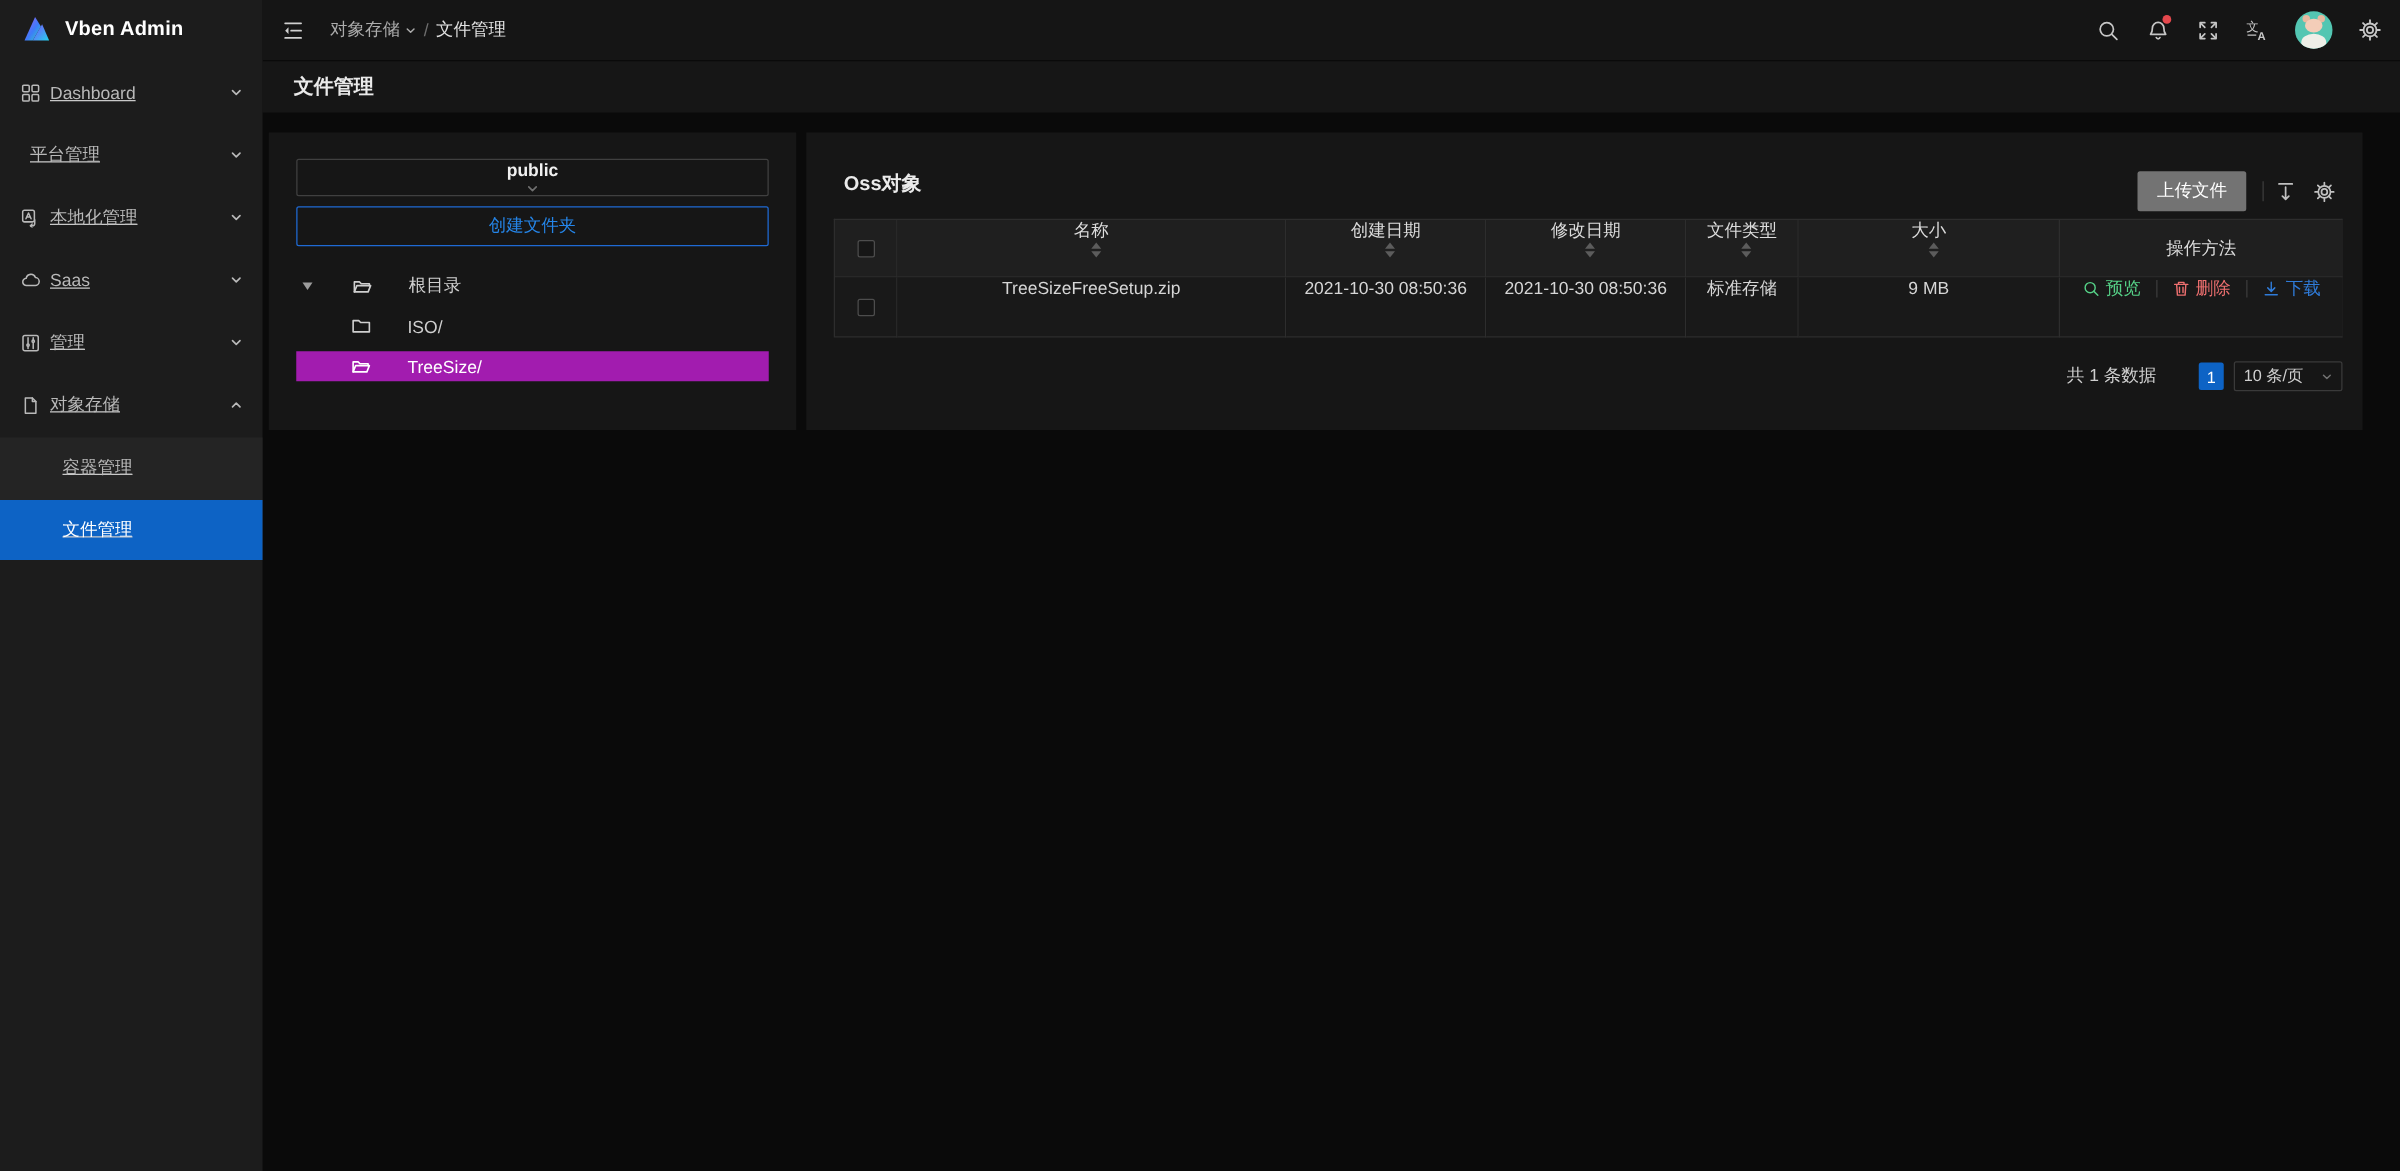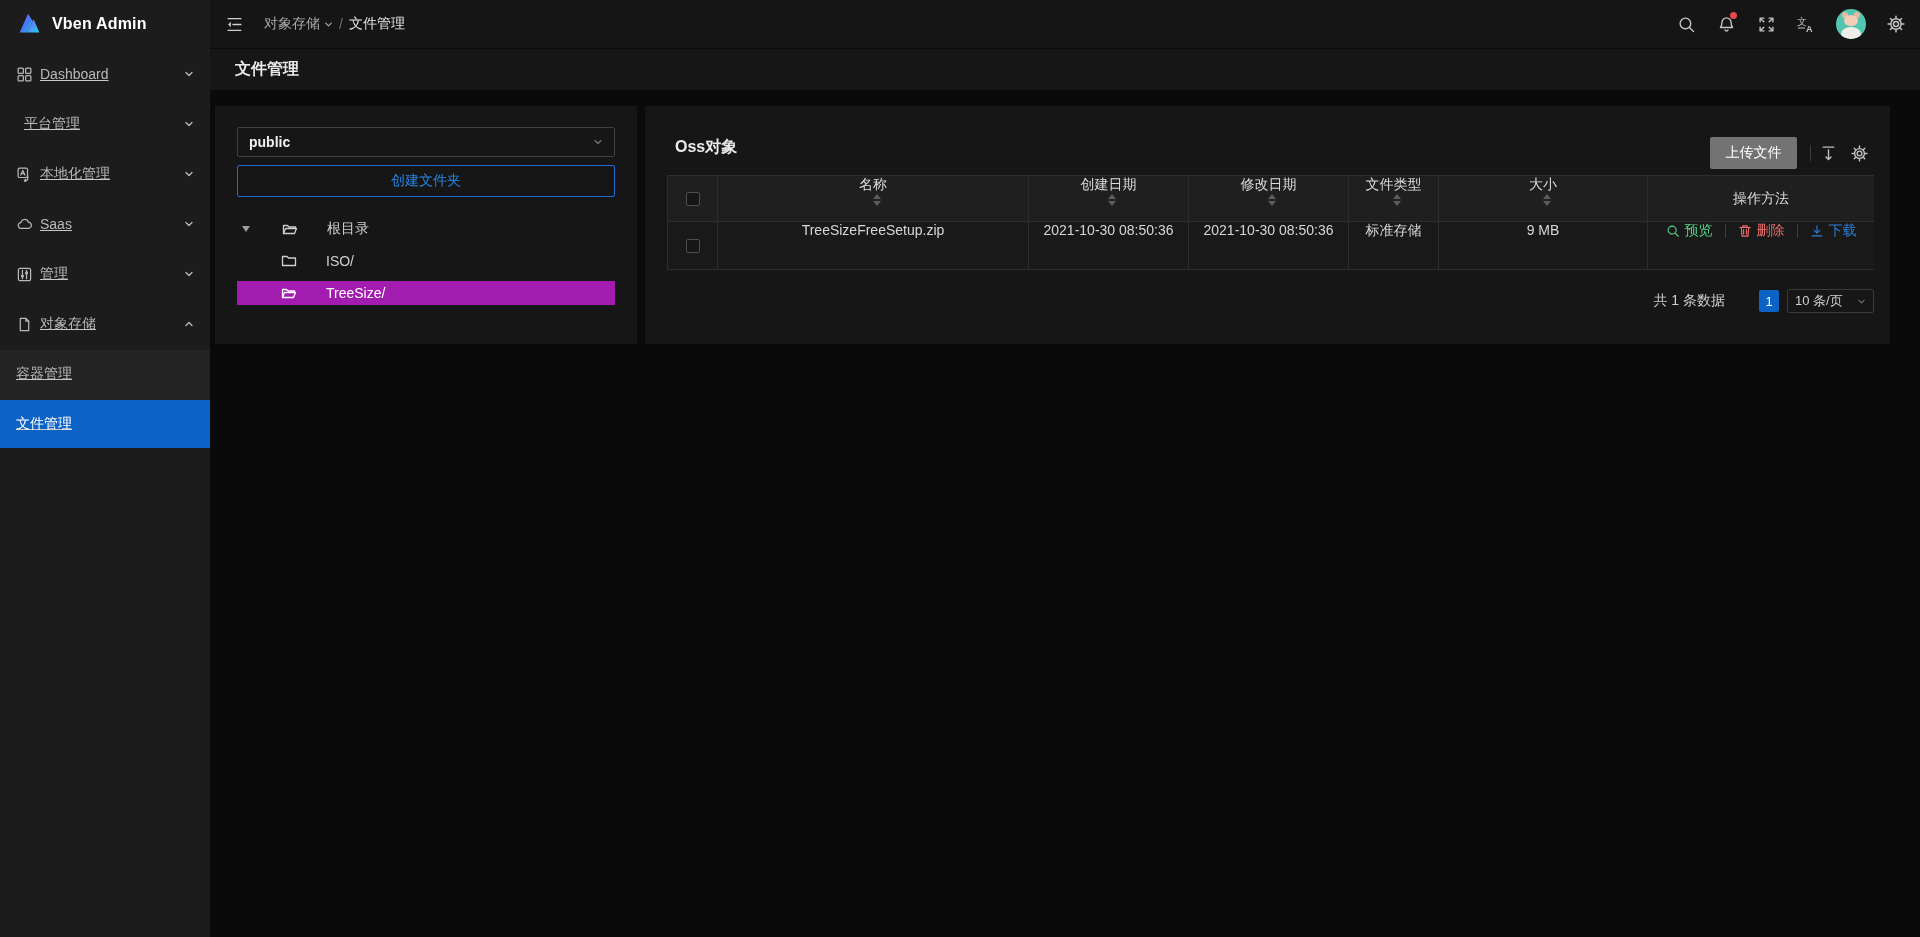--- a/index.html
+++ b/index.html
@@ -11,21 +11,21 @@
   .logo-row { height:48px; display:flex; align-items:center; padding-left:14px; }
   .logo-mark { width:30px; height:30px; }
   .logo-title { margin-left:8px; font-size:16px; font-weight:bold; color:#fff; letter-spacing:.2px; }
   .menu { padding-top:0;text-decoration:underline; }
   .menu-item { height:48px; margin-top:2px; display:flex; align-items:center; padding:0 16px 0 17px; color:#b9b9b9; cursor:pointer; }
   .menu-item .mi-icon { width:15px; height:15px; flex:0 0 15px; margin-right:8px; display:flex; align-items:center; justify-content:center; }
   .menu-item .mi-label { flex:1; font-size:14px; }
   .menu-item.no-icon { padding-left:24px; }
   .chev { width:10px; height:10px; }
   .submenu { background:#242424; }
-  .submenu-item { height:48px; margin-top:2px; display:flex; align-items:center; padding-left:16px; color:#b9b9b9; cursor:pointer; }
+  .submenu-item { height:48px; margin-top:2px; display:flex; align-items:center; padding-left:50px; color:#b9b9b9; cursor:pointer; }
   .submenu-item.active { background:#0d63c5; color:#fff; }
 
   
   .topbar { position:absolute; left:210px; top:0; width:1710px; height:48px; background:#151515; display:flex; align-items:center; }
   .fold-btn { margin-left:12px; width:24px; height:24px; display:flex; align-items:center; justify-content:center; cursor:pointer; }
   .breadcrumb { margin-left:18px; display:flex; align-items:center; gap:6px; }
   .bc-parent { color:#ababab; display:flex; align-items:center; gap:4px; cursor:pointer; }
   .bc-sep { color:#6e6e6e; }
   .bc-current { color:#e3e3e3; }
   .topbar-right { margin-left:auto; display:flex; align-items:center; height:48px; }
@@ -40,21 +40,21 @@
   
   .page-strip { position:absolute; left:210px; top:48px; width:1710px; height:42px; background:#161616; border-top:1px solid #0a0a0a; display:flex; align-items:center; }
   .page-title { margin-left:25px; font-size:16px; font-weight:bold; color:#eaeaea; }
 
   
   .card { position:absolute; background:#161616; }
   .card-left { left:215px; top:106px; width:422px; height:238px; padding:21px 22px; }
   .card-right { left:645px; top:106px; width:1245px; height:238px; }
 
   
-  .bucket-select { width:378px; height:30px; border:1px solid #404040; border-radius:2px; display:flex; align-items:center; padding:0 11px; cursor:pointer; }
+  .bucket-select { width:378px; height:30px; border:1px solid #404040; border-radius:2px; display:flex; align-items:center; padding:0 11px; cursor:pointer;flex-direction:column; }
   .bucket-select .val { font-weight:bold; color:#f0f0f0; flex:1; }
   .btn-ghost { margin-top:8px; width:378px; height:32px; border:1px solid #1f6ad4; border-radius:2px; background:transparent; color:#2585e8; font-size:14px; display:flex; align-items:center; justify-content:center; cursor:pointer; }
   .tree { margin-top:20px; }
   .tree-row { height:24px; margin-bottom:8px; display:flex; align-items:center; cursor:pointer; color:#cfcfcf;gap:23px; }
   .tree-row .caret { width:18px; display:flex; justify-content:center; }
   .caret-down-tri { width:0; height:0; border-left:4.5px solid transparent; border-right:4.5px solid transparent; border-top:6px solid #9c9c9c; }
   .tree-row .f-icon { width:16px; height:16px; margin:0 6px 0 4px; }
   .tree-row.child { padding-left:44px; }
   .tree-row.child .f-icon { margin-left:0; }
   .tree-row.selected { background:#a21caf; color:#fff; }

